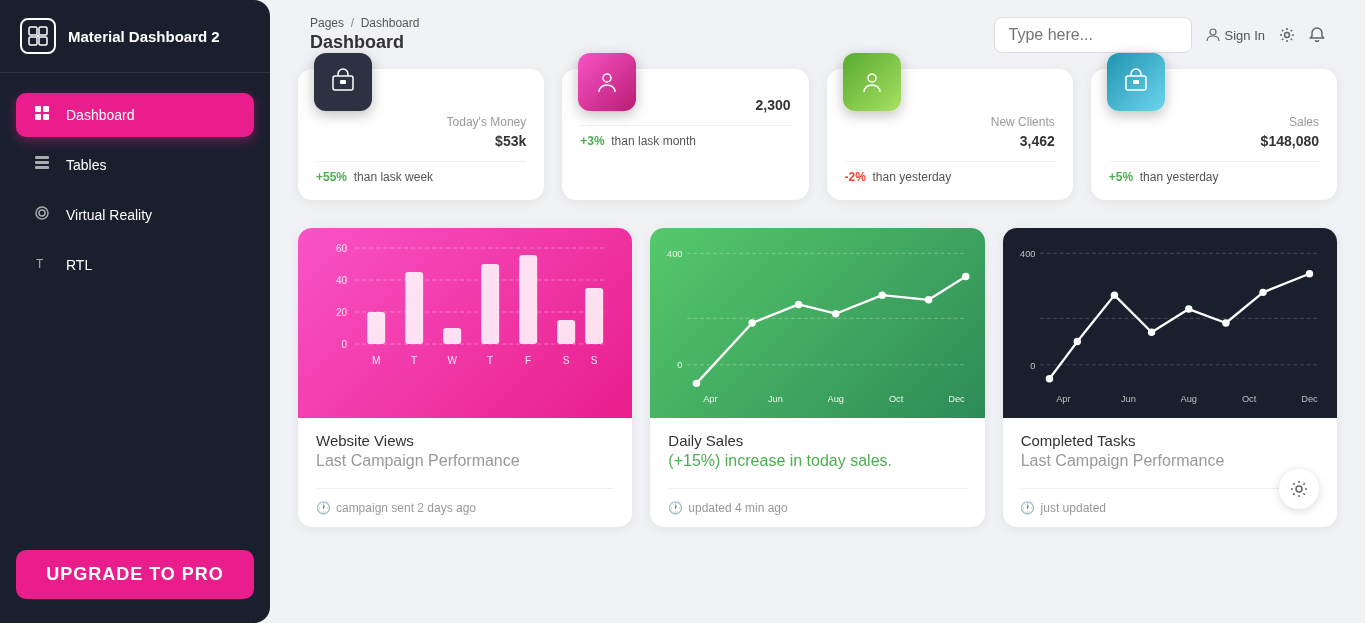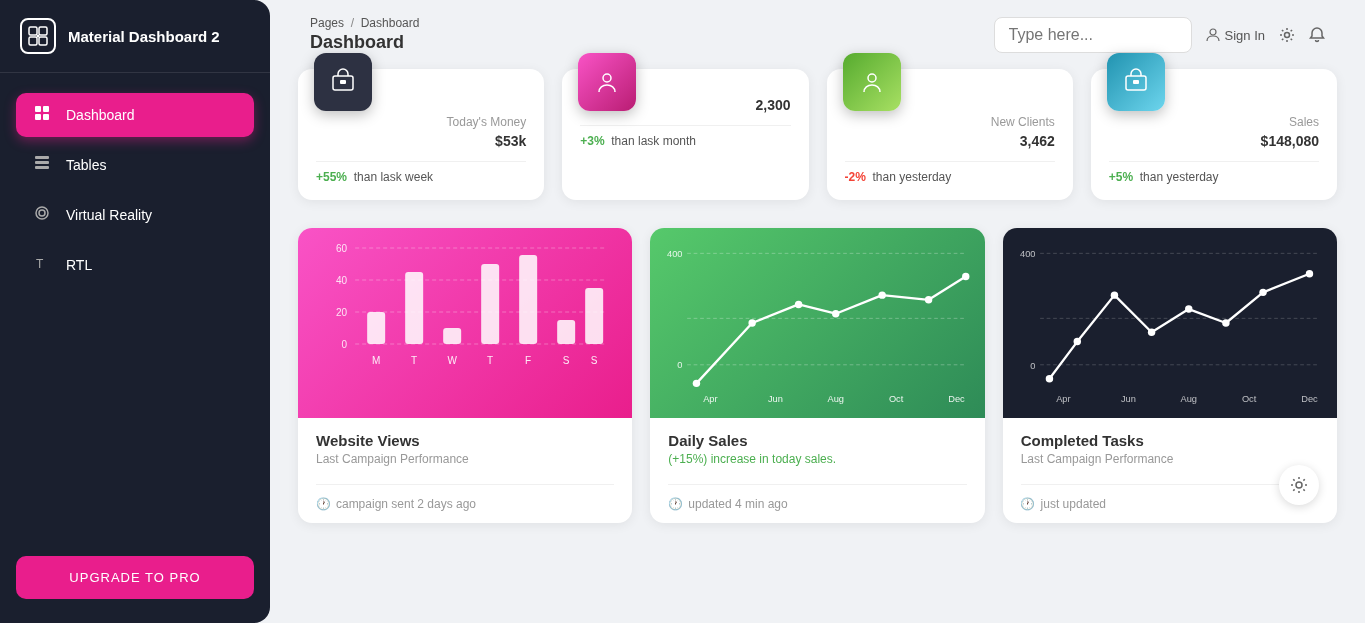--- a/index.html
+++ b/index.html
@@ -72,22 +72,22 @@
       padding: 16px;
       margin-bottom: 8px;
     }
     .upgrade-btn {
       width: 100%;
       background: #e91e8c;
       color: #fff;
       border: none;
       border-radius: 10px;
       padding: 14px;
-      font-size: 13px;
-      font-weight: 400;
+      font-size: 18px;
+      font-weight: 700;
       letter-spacing: 1px;
       cursor: pointer;
       text-transform: uppercase;
     }
 
     
     .main {
       flex: 1;
       display: flex;
       flex-direction: column;
@@ -234,26 +234,26 @@
       overflow: hidden;
     }
     .chart-area.pink-bg { background: linear-gradient(135deg, #f953c6, #e91e8c); }
     .chart-area.green-bg { background: linear-gradient(135deg, #56c96b, #2e8b57); }
     .chart-area.dark-bg { background: #1a1f2e; }
     .chart-info {
       padding: 14px 18px 10px;
     }
     .chart-title {
       font-size: 15px;
-      font-weight: 700;
+      font-weight: 400;
       color: #333;
       margin-bottom: 3px;
     }
     .chart-subtitle {
-      font-size: 12px;
+      font-size: 16px;
       color: #4caf50;
       font-weight: 500;
     }
     .chart-subtitle.gray { color: #999; }
     .chart-divider {
       border-top: 1px solid #f0f0f0;
       margin: 8px 18px;
     }
     .chart-footer {
       padding: 4px 18px 12px;

